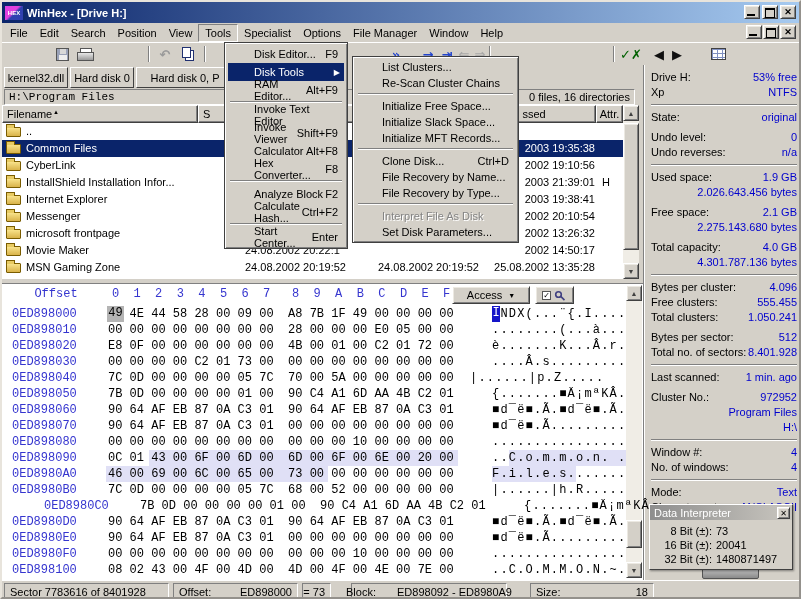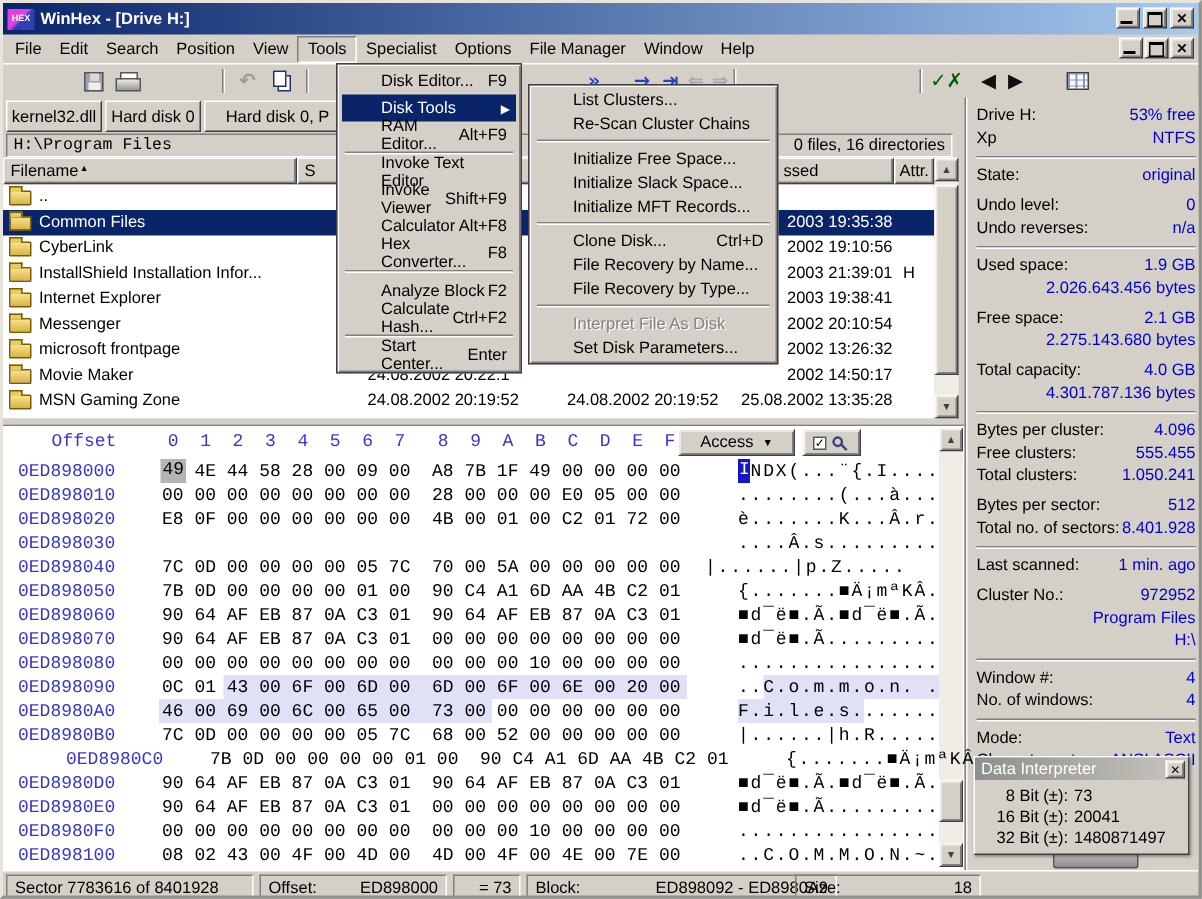--- a/index.html
+++ b/index.html
@@ -349,20 +349,21 @@
           <span class="hrtxt mono" style="left: 106px;">00 00 00 00 00 00 00 00  28 00 00 00 E0 05 00 00</span>
           <span class="hrtxt mono" style="left: 490px; letter-spacing: 1.2px;">........(...à...</span>
         </div>
         <div class="hexrow" style="top: 54px;">
           <span class="hrtxt mono hexblue" style="left: 10px;">0ED898020</span>
           <span class="hrtxt mono" style="left: 106px;">E8 0F 00 00 00 00 00 00  4B 00 01 00 C2 01 72 00</span>
           <span class="hrtxt mono" style="left: 490px; letter-spacing: 1.2px;">è.......K...Â.r.</span>
         </div>
         <div class="hexrow" style="top: 70px;">
           <span class="hrtxt mono hexblue" style="left: 10px;">0ED898030</span>
+          <span class="hrtxt mono" style="left: 106px;">00 00 00 00 C2 01 73 00  00 00 00 00 00 00 00 00</span>
           <span class="hrtxt mono" style="left: 490px; letter-spacing: 1.2px;">....Â.s.........</span>
         </div>
         <div class="hexrow" style="top: 86px;">
           <span class="hrtxt mono hexblue" style="left: 10px;">0ED898040</span>
           <span class="hrtxt mono" style="left: 106px;">7C 0D 00 00 00 00 05 7C  70 00 5A 00 00 00 00 00</span>
           <span class="hrtxt mono" style="left: 468px; letter-spacing: 1.2px; text-align: center;">|......|p.Z.....</span>
         </div>
         <div class="hexrow" style="top: 102px;">
           <span class="hrtxt mono hexblue" style="left: 10px;">0ED898050</span>
           <span class="hrtxt mono" style="left: 106px;">7B 0D 00 00 00 00 01 00  90 C4 A1 6D AA 4B C2 01</span>
@@ -559,24 +560,24 @@
   </div>
 
   <div class="abs statusbar">
     <div class="spanel" style="left:2px;width:165px;">
       <span>Sector 7783616 of 8401928</span>
     </div>
     <div class="spanel" style="left:171px;width:125px;justify-content:space-between;">
       <span>Offset:</span>
         <span>ED898000</span>
     </div>
-    <div class="spanel" style="left:300px;width:45px;justify-content:flex-end;">
+    <div class="spanel" style="left:300px;width:29px;justify-content:flex-end;">
       <span>= 73</span>
     </div>
-    <div class="spanel" style="left:349px;width:207px;justify-content:space-between;gap:21px;">
+    <div class="spanel" style="left:349px;width:156px;justify-content:center;gap:21px;">
       <span>Block:</span>
         <span>ED898092 - ED8980A9</span>
     </div>
     <div class="spanel" style="left:528px;width:124px;justify-content:space-between;">
       <span>Size:</span>
         <span>18</span>
     </div>
   </div>
 
   <div class="popup" id="toolsmenu" style="left:222px;top:40px;width:124px;height:207px;">

